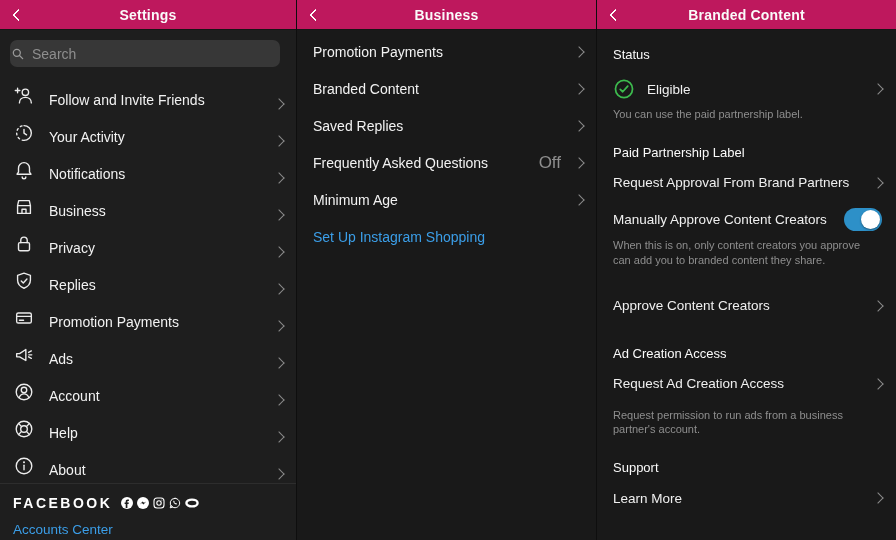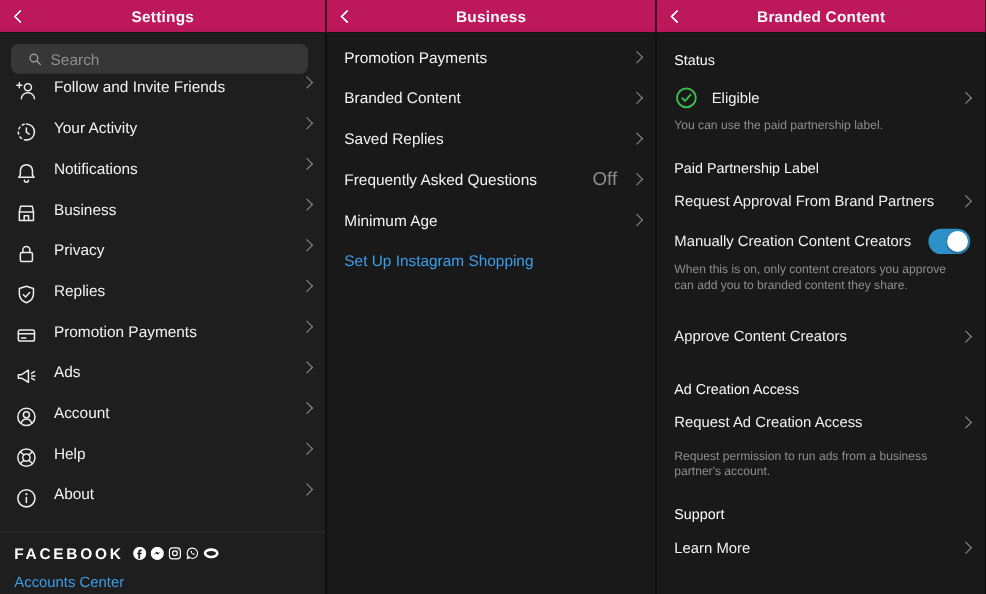--- a/index.html
+++ b/index.html
@@ -17,27 +17,27 @@
   .header .title { font-size:14px; font-weight:bold; color:#fafafa; letter-spacing:.2px; }
   .back { position:absolute; left:14px; top:50%; width:9px; height:9px;
           border-left:2px solid #fff; border-bottom:2px solid #fff;
           transform:translateY(-50%) rotate(45deg); border-radius:1px; cursor:pointer; }
 
   .chev { width:8px; height:8px; border-top:1.6px solid #8a8a8a; border-right:1.6px solid #8a8a8a;
           transform:rotate(45deg); flex:none; }
 
   
   .searchbar { margin:10px 16px 4px 10px; height:27px; background:#373737; border-radius:7px;
-               display:flex; align-items:center; padding:0 15px; }
+               display:flex; align-items:center; padding:0 1px; }
   .searchbar svg { flex:none; margin-right:7px; color:#9a9a9a; }
   .searchbar input { flex:1; background:transparent; border:none; outline:none;
                      color:#e8e8e8; font-size:14px; font-family:"Liberation Sans",sans-serif; }
   .searchbar input::placeholder { color:#8e8e8e; }
 
-  .row { display:flex; align-items:flex-start; height:37px; padding:0 13px 0 12px; cursor:pointer; }
+  .row { display:flex; align-items:flex-end; height:37px; padding:0 13px 0 12px; cursor:pointer; }
   .row .icon { width:24px; height:24px; margin-right:13px; color:#ececec;
                display:flex; align-items:center; justify-content:center; flex:none; }
   .row .label { flex:1; font-size:14px; color:#f2f2f2; white-space:nowrap; overflow:hidden; }
 
   .footer-div { height:1px; background:#2d2d2d; margin-top:5px; }
   .footer { padding:11px 13px 0 13px; }
   .brand-line { display:flex; align-items:center; }
   .brand { font-size:14px; font-weight:bold; letter-spacing:2.5px; color:#fff; margin-right:9px; }
   .brand-icons { display:flex; align-items:center; gap:4px; color:#fff; }
   .brand-icons svg { display:block; }
@@ -308,21 +308,21 @@
       <div class="caption cap-status">You can use the paid partnership label.</div>
 
       <div class="sec-h later">Paid Partnership Label</div>
 
       <div class="r-row row-std">
         <span class="label">Request Approval From Brand Partners</span>
         <span class="chev"></span>
       </div>
 
       <div class="r-row row-manual">
-        <span class="label">Manually Creation Content Creators</span>
+        <span class="label">Manually Approve Content Creators</span>
         <span class="toggle" role="switch" aria-checked="true">
           <span class="knob"></span>
         </span>
       </div>
       <div class="caption cap-manual">When this is on, only content creators you approve can add you to branded content they share.</div>
 
       <div class="r-row row-approve">
         <span class="label">Approve Content Creators</span>
         <span class="chev"></span>
       </div>

